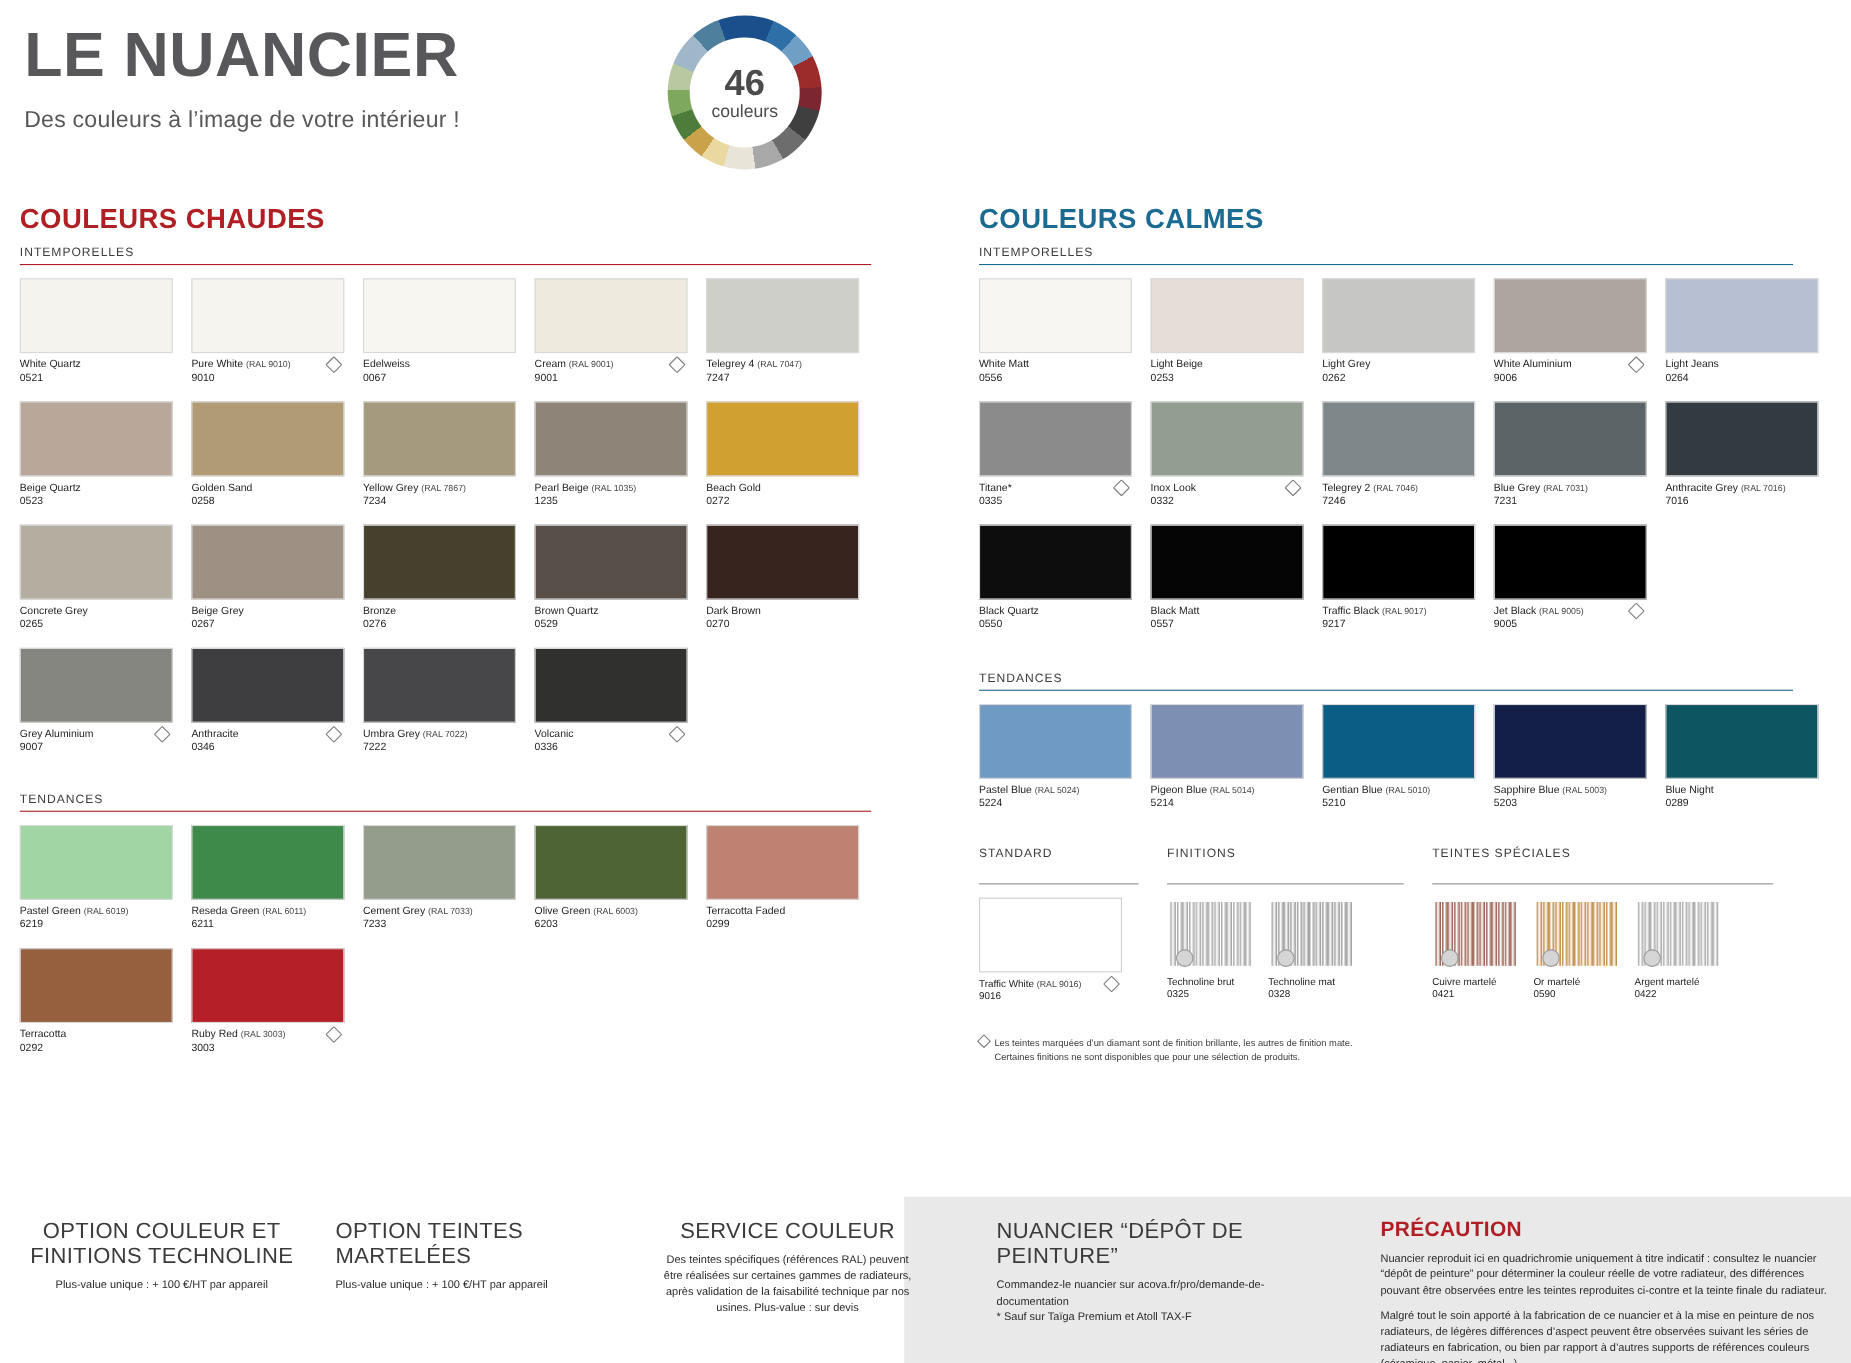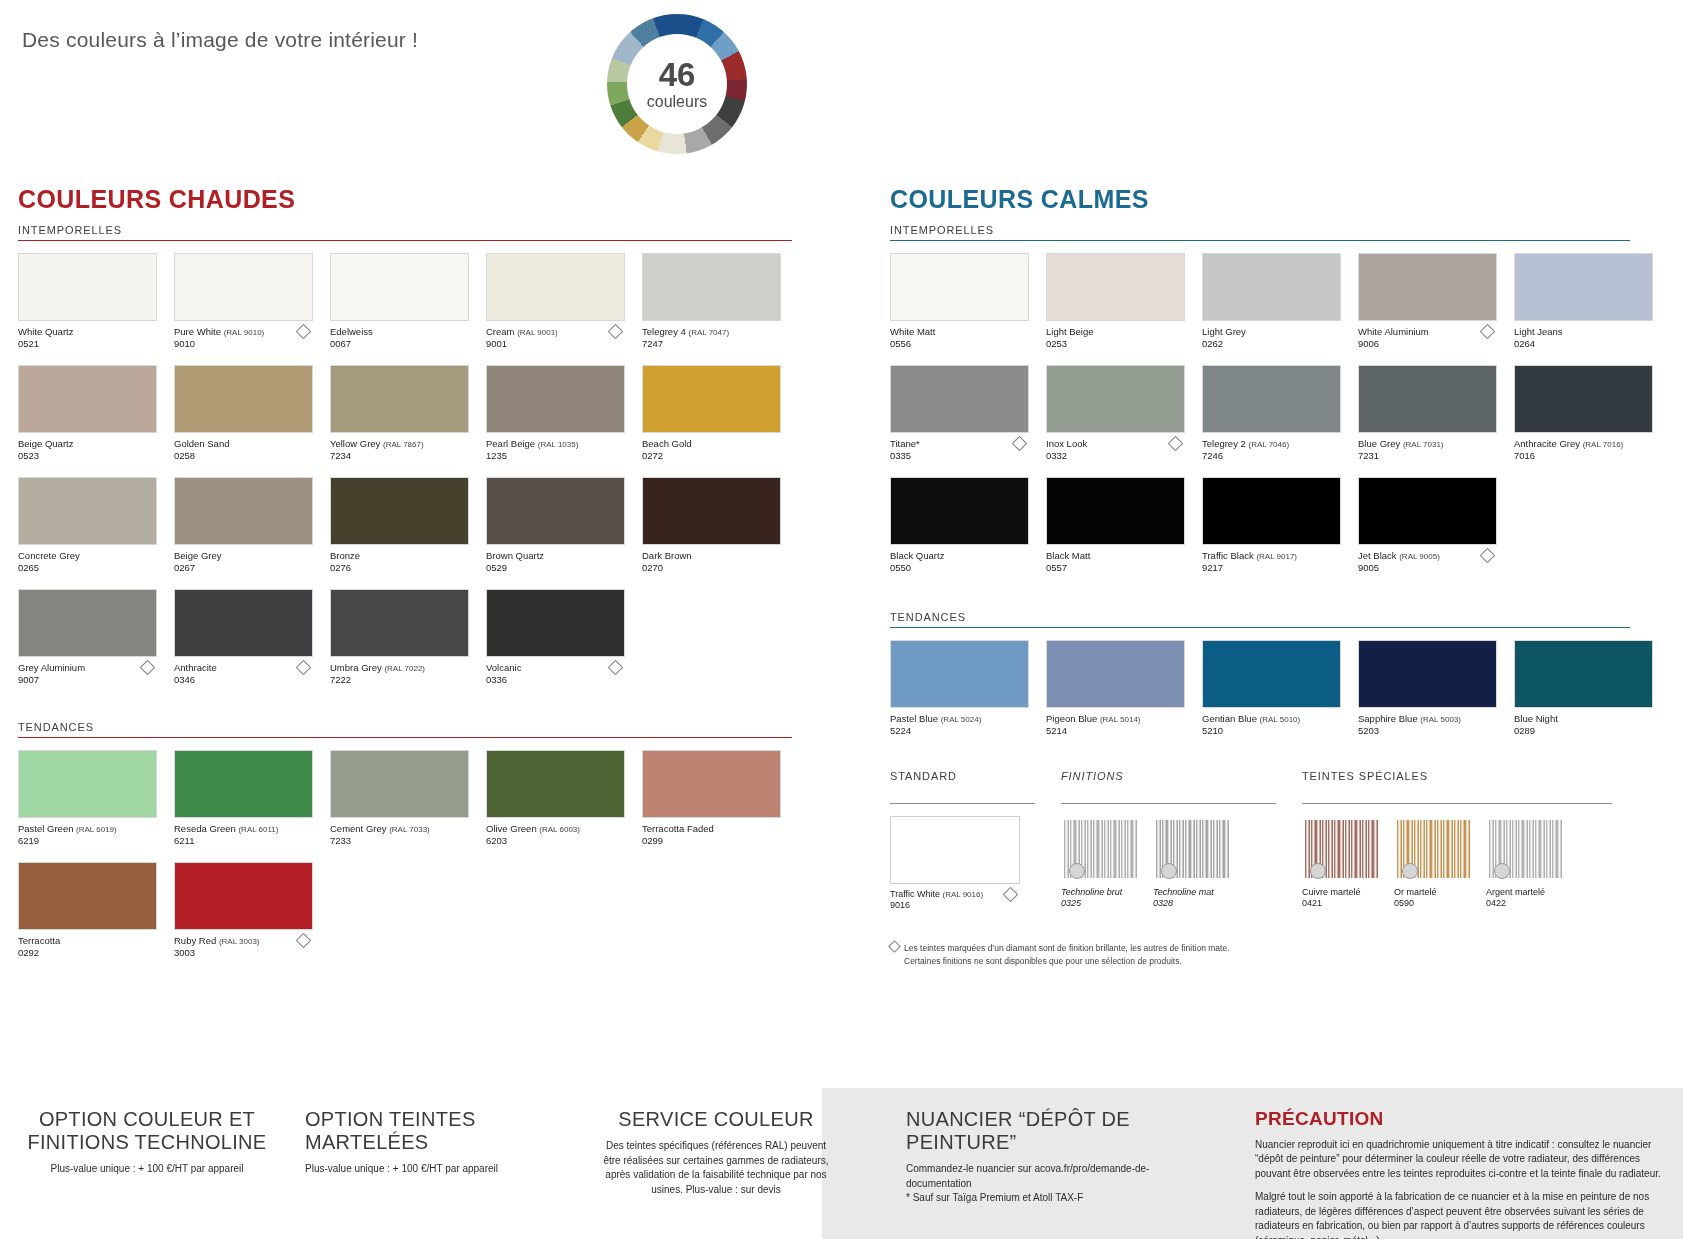--- a/index.html
+++ b/index.html
@@ -299,20 +299,21 @@
     color: #2b2b2b;
     margin-top: 16px;
   }
 </style>
 </head>
 <body>
 
 <div class="page">
 
   <div class="header">
+    <div class="title-main">LE NUANCIER</div>
     <div class="title-sub">Des couleurs à l’image de votre intérieur !</div>
     <div class="logo-wrap">
       <div class="logo-ring"></div>
       <div class="logo-hole">
         <div class="logo-num">46</div>
         <div class="logo-word">couleurs</div>
       </div>
     </div>
   </div>
 
@@ -669,21 +670,21 @@
             <div class="sw mini-item" style="width: 128px;">
               <div class="sw-chip" style="background: rgb(255, 255, 255); width: 128px; border: 1px solid rgb(207, 207, 207);"></div>
               <div class="sw-meta">
                 <div class="sw-name">Traffic White <span class="ral">(RAL 9016)</span></div>
                 <div class="sw-code">9016</div>
                 <div class="diamond"></div>
               </div>
             </div>
           </div>
       </div>
-      <div class="mini-col" style="width:215px;font-style:italic;">
+      <div class="mini-col" style="width:215px;">
         <div class="mini-head">FINITIONS</div>
         <div class="mini-row" id="finitions-row">
             <div class="sw mini-item">
               <div class="rad">
                 <div class="fins">
                   <div class="fin" style="left: 0px; background: linear-gradient(90deg, rgb(154, 154, 154) 0%, rgba(255, 255, 255, 0.65) 45%, rgb(154, 154, 154) 100%);"></div>
                   <div class="fin" style="left: 5.7px; background: linear-gradient(90deg, rgb(154, 154, 154) 0%, rgba(255, 255, 255, 0.65) 45%, rgb(154, 154, 154) 100%);"></div>
                   <div class="fin" style="left: 11.4px; background: linear-gradient(90deg, rgb(154, 154, 154) 0%, rgba(255, 255, 255, 0.65) 45%, rgb(154, 154, 154) 100%);"></div>
                   <div class="fin" style="left: 17.1px; background: linear-gradient(90deg, rgb(154, 154, 154) 0%, rgba(255, 255, 255, 0.65) 45%, rgb(154, 154, 154) 100%);"></div>
                   <div class="fin" style="left: 22.8px; background: linear-gradient(90deg, rgb(154, 154, 154) 0%, rgba(255, 255, 255, 0.65) 45%, rgb(154, 154, 154) 100%);"></div>

